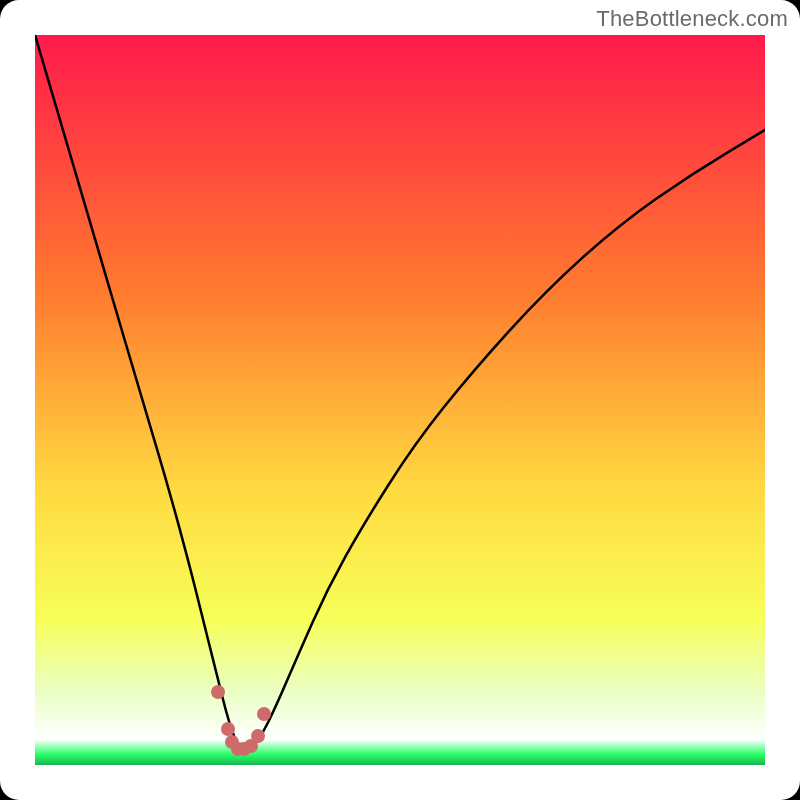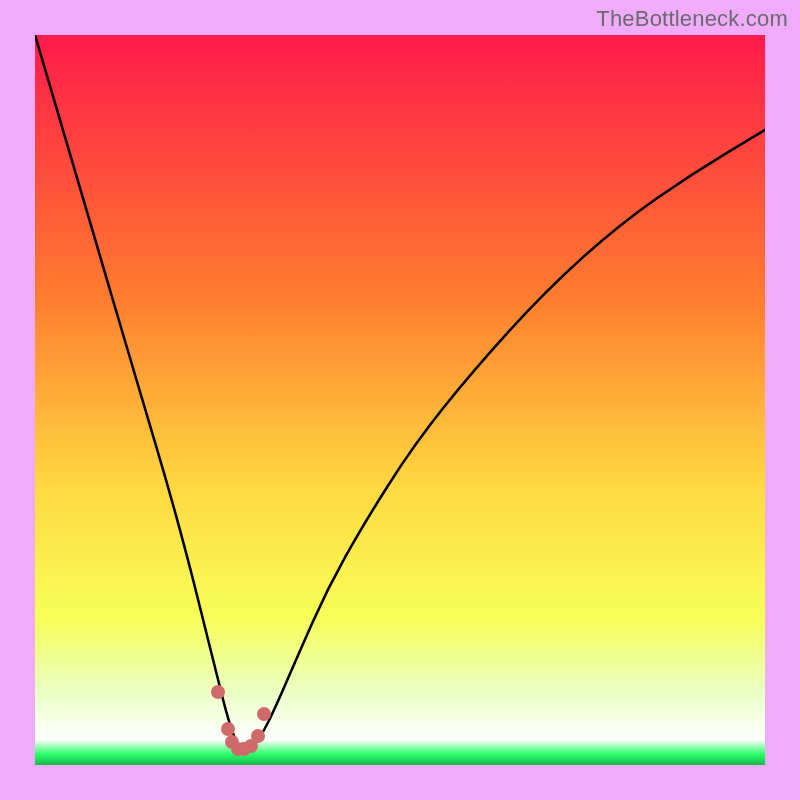--- a/index.html
+++ b/index.html
@@ -7,21 +7,22 @@
     padding: 0;
     width: 800px;
     height: 800px;
     overflow: hidden;
     background: #000;
     font-family: Arial, Helvetica, sans-serif;
   }
   .frame {
     position: absolute;
     inset: 0;
-    background: #f0abfc;
+    background: #ffffff;
+    border-radius: 19px;
   }
   .plot {
     position: absolute;
     left: 35px;
     top: 35px;
     width: 730px;
     height: 730px;
     overflow: hidden;
   }
   .gradient {

